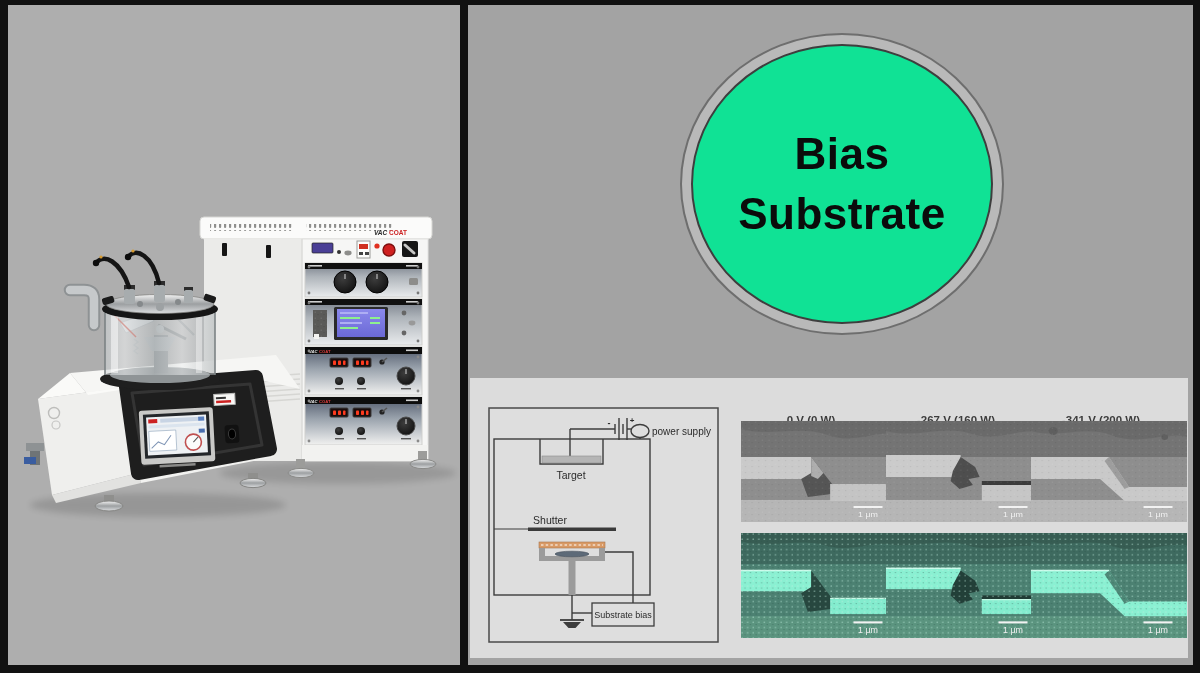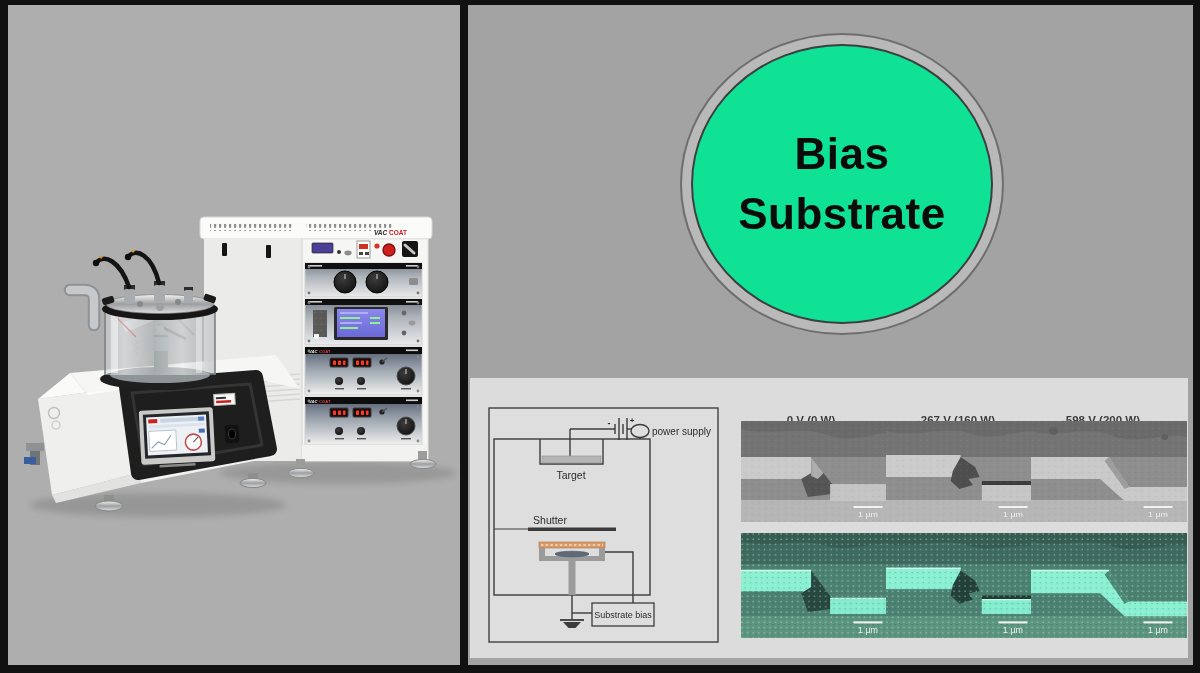--- a/index.html
+++ b/index.html
@@ -381,21 +381,21 @@
       <rect x="104" y="196" width="62" height="23" fill="#dedede" stroke="#3c3c3c" stroke-width="1.3"></rect>
       <polygon points="75,215 93,215 87.5,221 80.5,221" fill="#3c3c3c"></polygon>
       <text x="164" y="28" font-size="10" fill="#2b2b2b">power supply</text>
       <text x="83" y="72" font-size="10.5" fill="#2b2b2b" text-anchor="middle">Target</text>
       <text x="62" y="117" font-size="10.5" fill="#2b2b2b" text-anchor="middle">Shutter</text>
       <text x="135" y="211" font-size="9" fill="#2b2b2b" text-anchor="middle">Substrate bias</text>
     </svg>
 
     <div class="sem-label c0">0 V (0 W)</div>
     <div class="sem-label c1">-267 V (160 W)</div>
-    <div class="sem-label c2">-598 V (200 W)</div>
+    <div class="sem-label c2">-341 V (200 W)</div>
 
     <div class="sem-tile r0 c0">
       <svg viewBox="0 0 140 101" preserveAspectRatio="none">
         <rect width="140" height="101" fill="#8e8e8e"></rect>
           <rect width="140" height="36" fill="#747474"></rect>
         <path d="M0,0 L140,0 L140,14 C122,8 104,24 78,14 C52,4 28,16 0,8 Z" fill="#666666" opacity="0.65"></path>
         <rect y="79" width="140" height="22" fill="#b6b6b6"></rect>
         <rect x="0" y="36" width="63" height="22" fill="#cacaca"></rect>
         <path d="M63,36 L74,52 L88,72 L60,76 L54,58 L63,52 Z" fill="#555555"></path>
         <rect x="80" y="63" width="60" height="17" fill="#c4c4c4"></rect>

